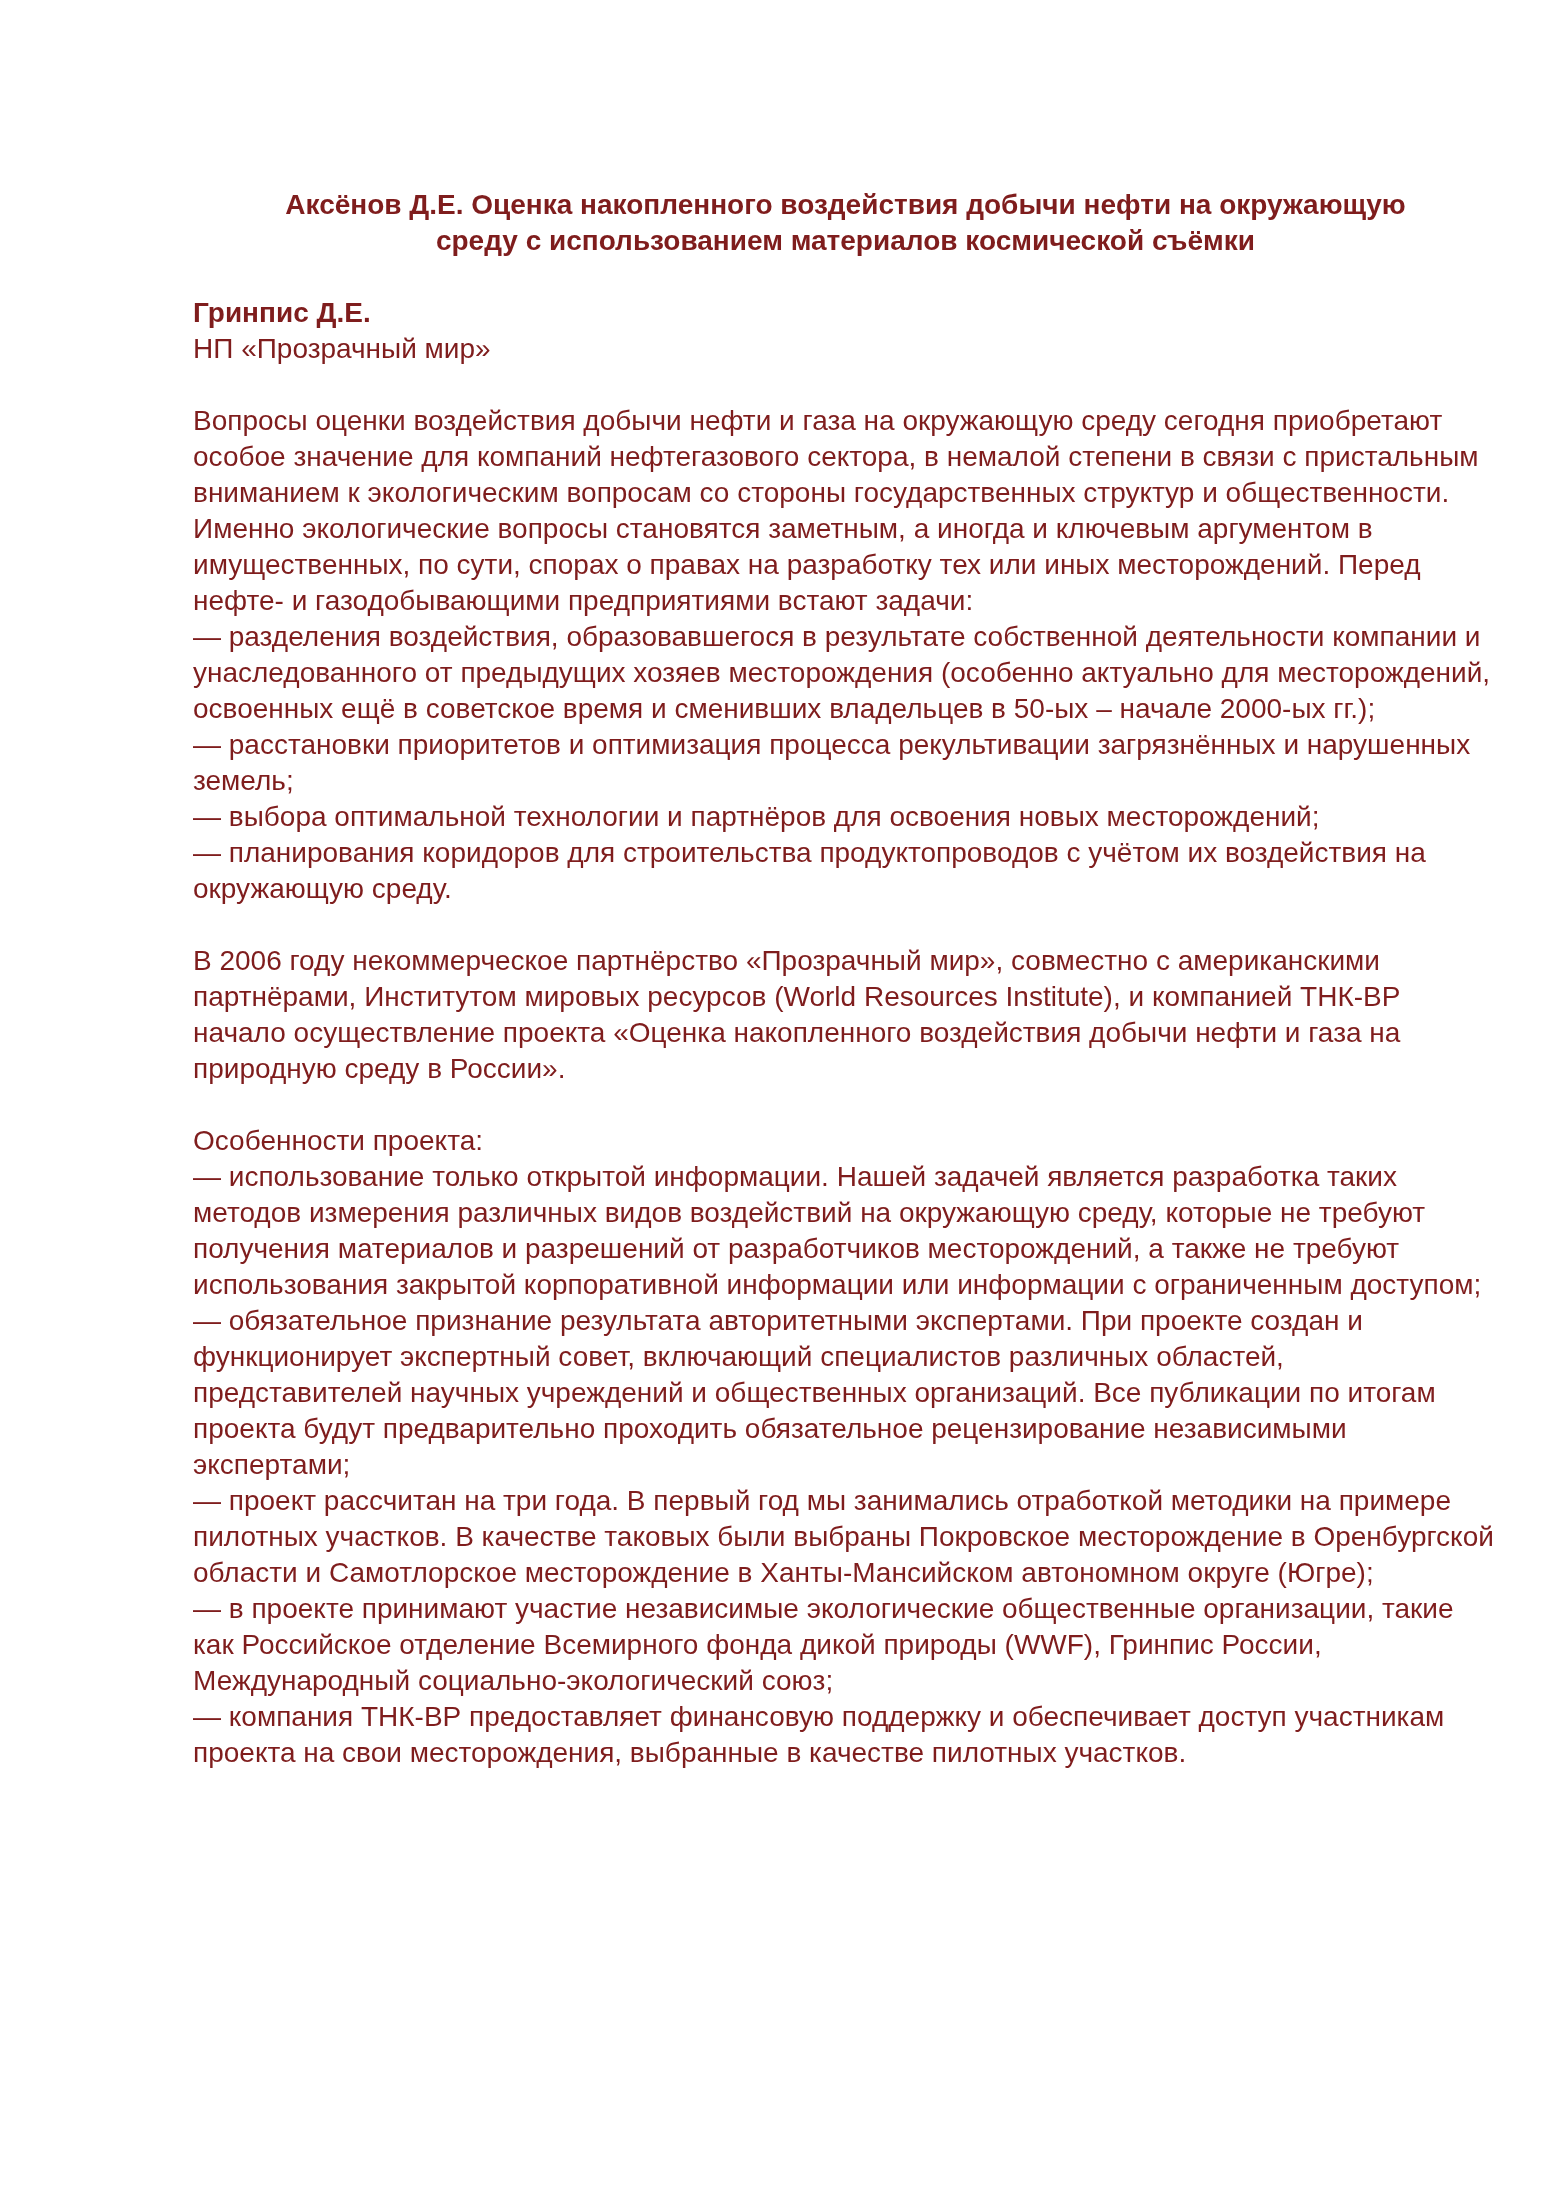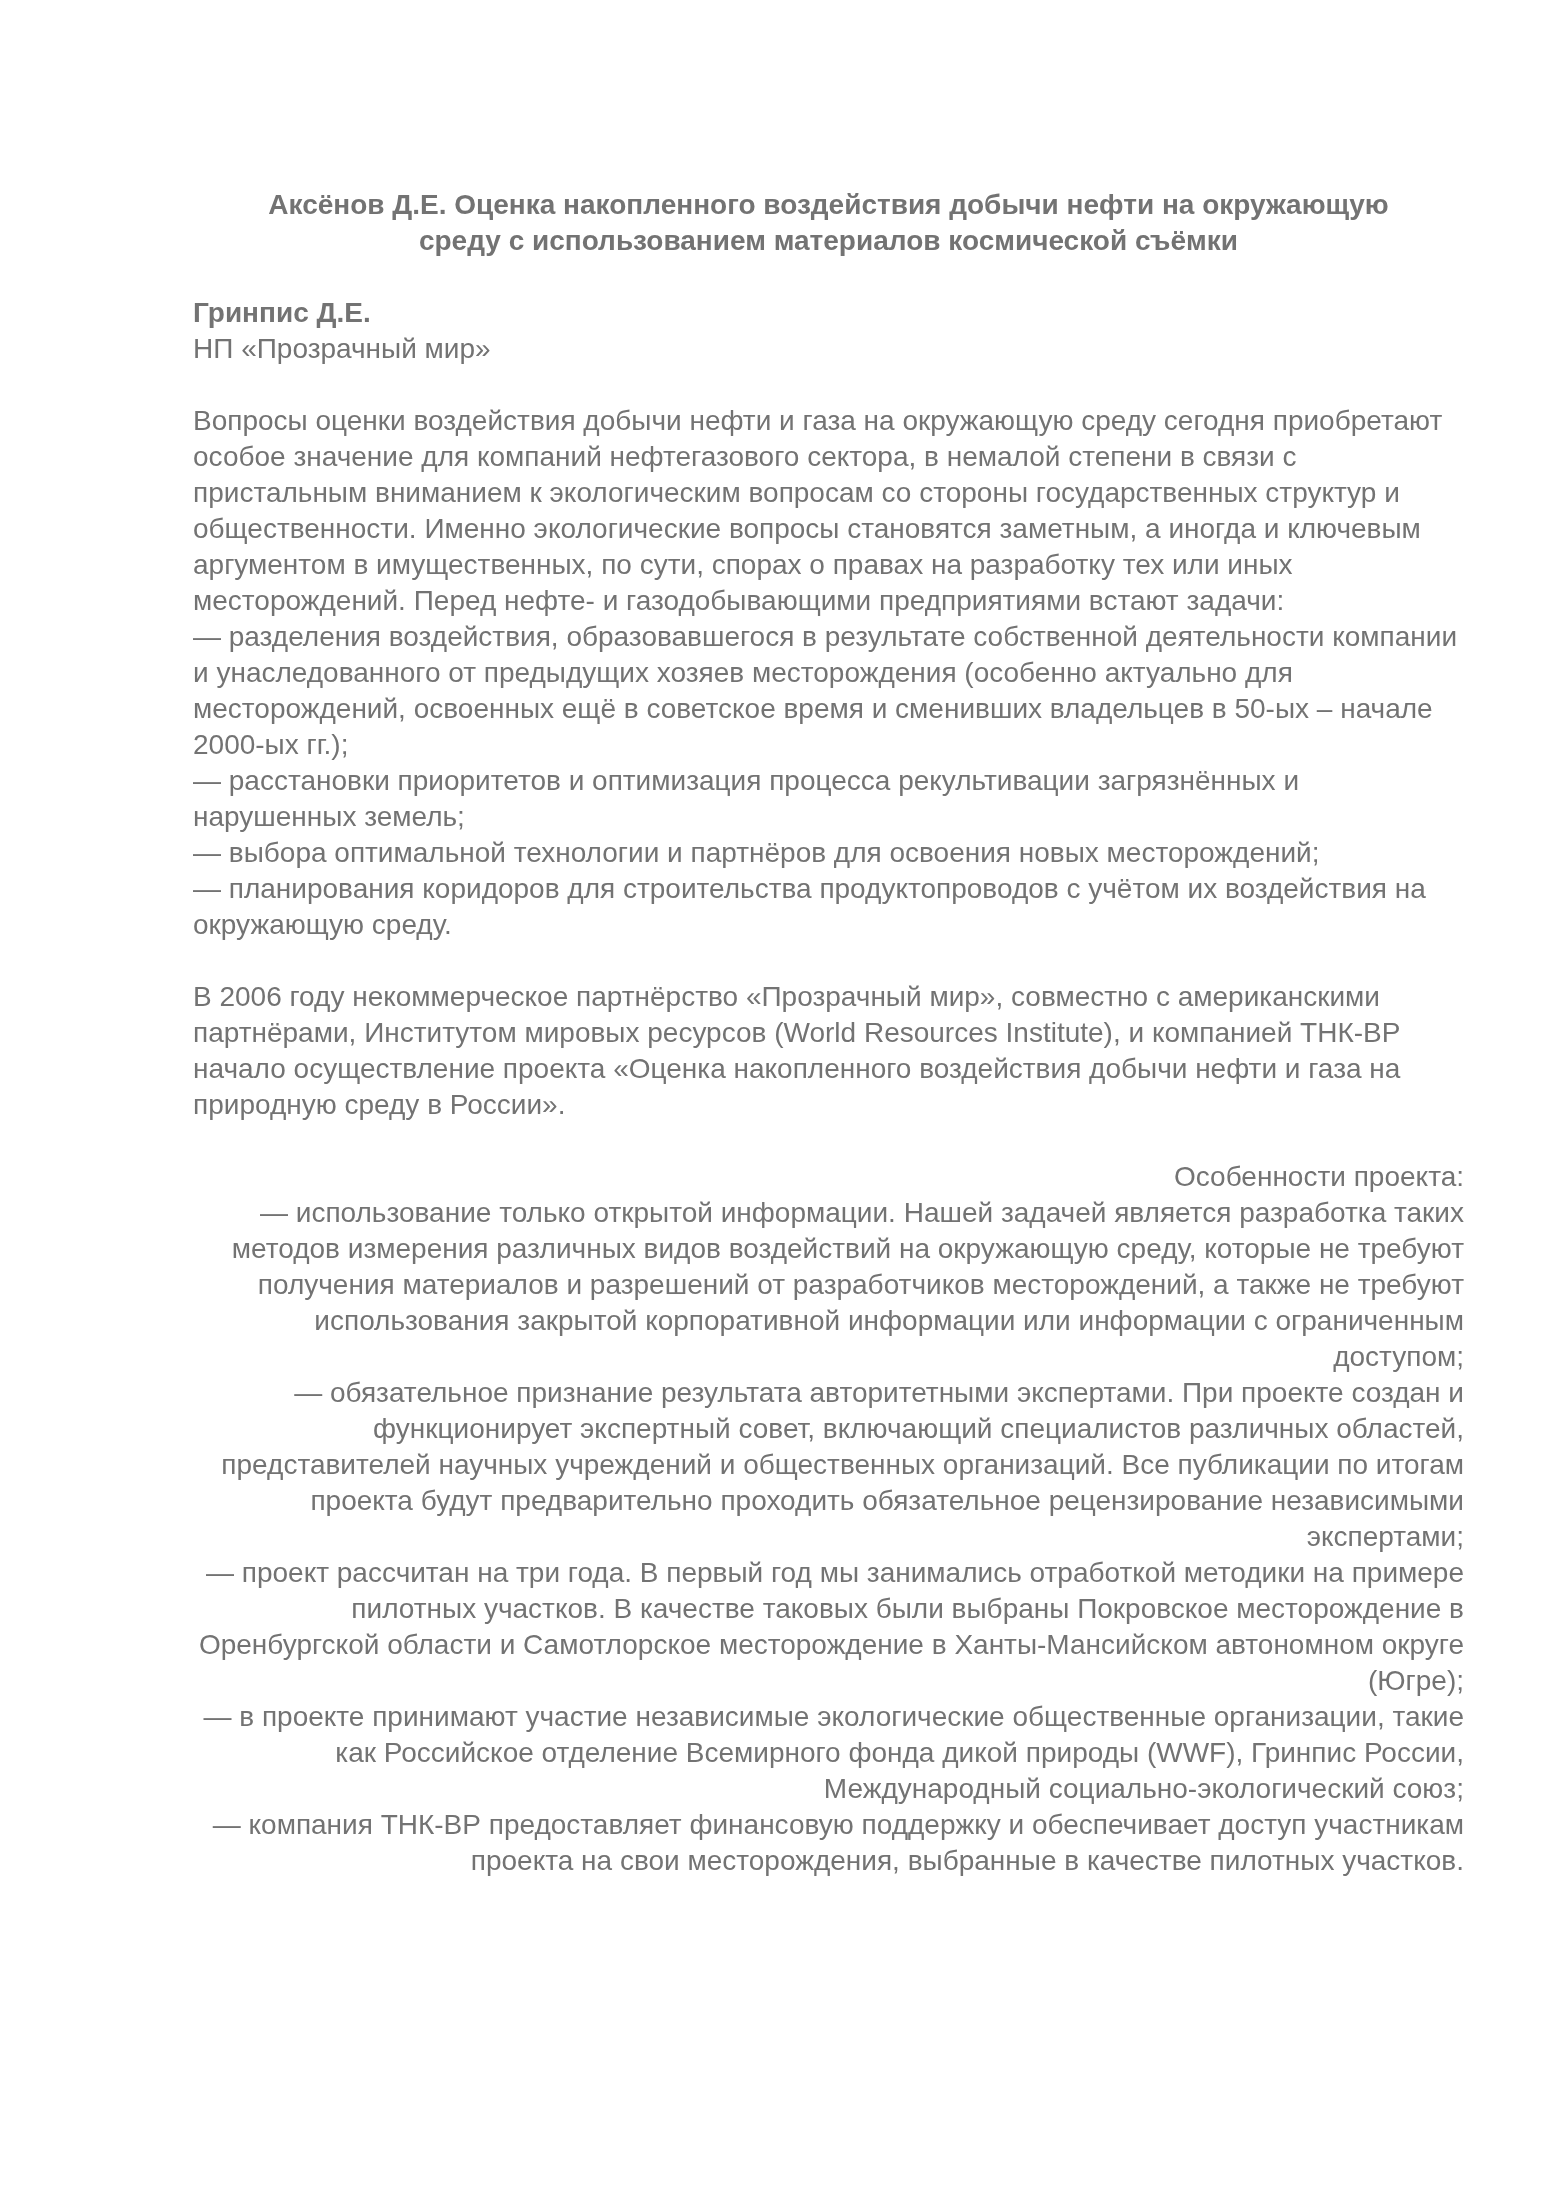--- a/index.html
+++ b/index.html
@@ -6,26 +6,26 @@
   html, body {
     margin: 0;
     padding: 0;
     background: #ffffff;
   }
   .page {
     position: relative;
     width: 1554px;
     height: 2200px;
     background: #ffffff;
-    color: #737373;
+    color: #7f1d1d;
     font-family: "Liberation Sans", "DejaVu Sans", sans-serif;
     font-size: 28px;
     line-height: 36px;
     box-sizing: border-box;
-    padding: 187px 90px 0 193px;
+    padding: 187px 56px 0 193px;
     overflow: hidden;
   }
   p {
     margin: 0;
     padding: 0;
   }
   .title {
     font-size: 28px;
     font-weight: bold;
     text-align: center;
@@ -36,21 +36,20 @@
     margin: 0 0 36px 0;
   }
   .author {
     font-weight: bold;
   }
   .section {
     margin: 12px 0 36px 0;
   }
   .section:last-child {
     margin-bottom: 0;
-    text-align: right;
   }
 </style>
 </head>
 <body>
 
 <div class="page">
 
   <h1 class="title">Аксёнов Д.Е. Оценка накопленного воздействия добычи нефти на окружающую среду с использованием материалов космической съёмки</h1>
 
   <div class="byline">

